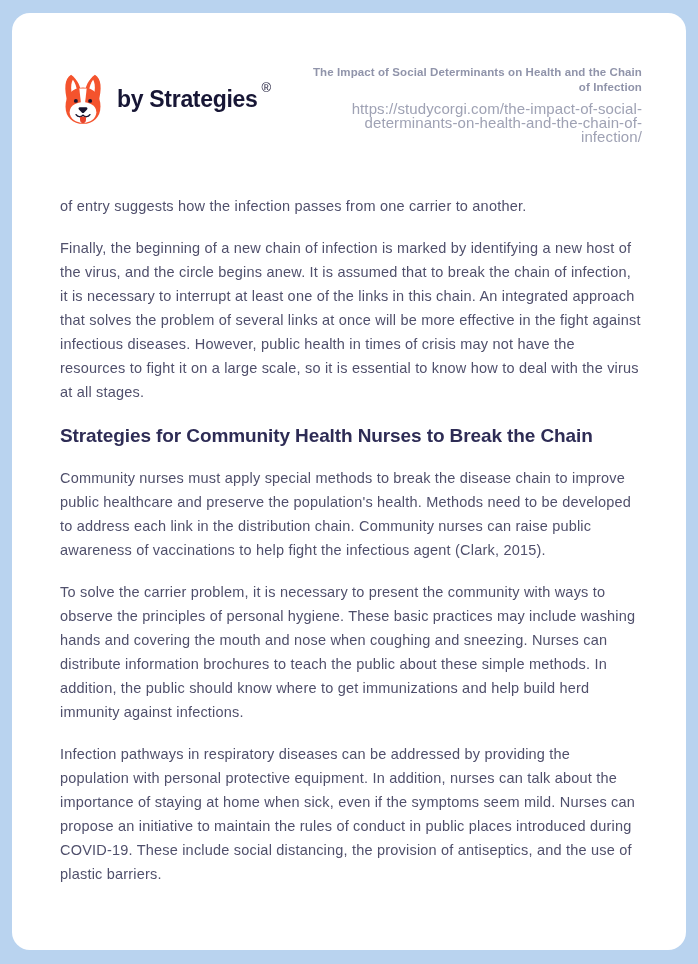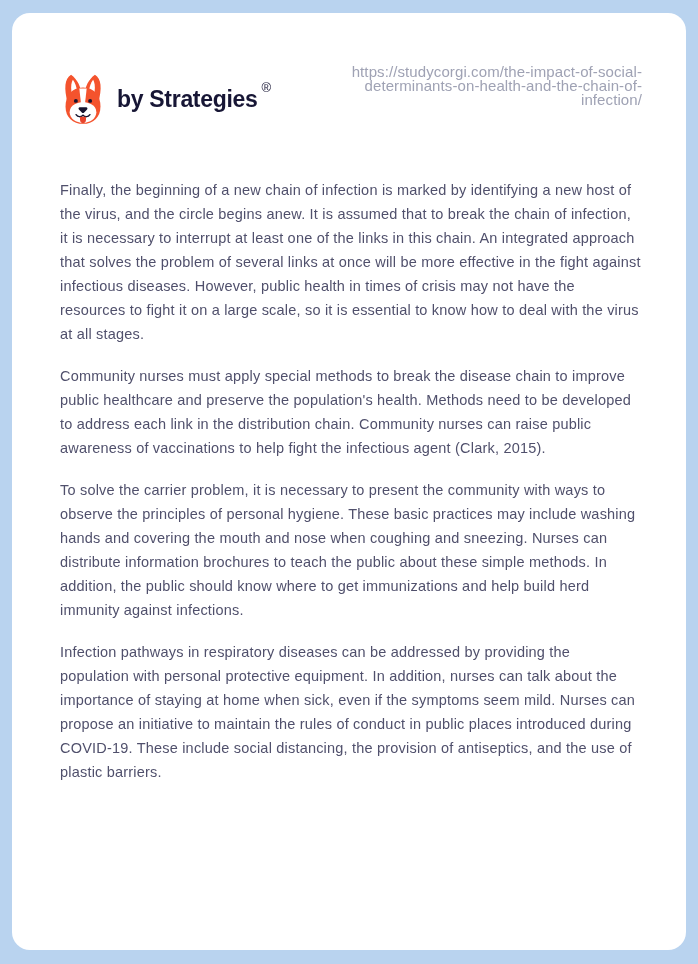--- a/index.html
+++ b/index.html
@@ -110,25 +110,28 @@
           <circle cx="65.5" cy="65" r="4.3" fill="#17142e"></circle>
           <path d="M43,79 L57,79 C59.5,79 60.6,81.9 58.9,83.7 L52.6,90.3 C51.2,91.8 48.8,91.8 47.4,90.3 L41.1,83.7 C39.4,81.9 40.5,79 43,79 Z" fill="#17142e"></path>
           <path d="M35,95 C39,100.5 45.5,100.5 50,96.2 C54.5,100.5 61,100.5 65,95" stroke="#17142e" stroke-width="3.2" fill="none" stroke-linecap="round"></path>
           <path d="M43.5,99.5 L56.5,99.5 L56.5,106 C56.5,110.5 53.8,113.5 50,113.5 C46.2,113.5 43.5,110.5 43.5,106 Z" fill="#e8452c"></path>
         </svg>
       </span>
       <span class="brand"><span>by Strategies</span><span class="reg">®</span></span>
     </div>
 
     <div class="doc-meta">
+      <div class="doc-title">The Impact of Social Determinants on Health and the Chain of Infection</div>
       <div class="doc-url">https://studycorgi.com/the-impact-of-social-determinants-on-health-and-the-chain-of-infection/</div>
     </div>
 
   </header>
 
   <main class="content">
+    <p>of entry suggests how the infection passes from one carrier to another.</p>
     <p>Finally, the beginning of a new chain of infection is marked by identifying a new host of the virus, and the circle begins anew. It is assumed that to break the chain of infection, it is necessary to interrupt at least one of the links in this chain. An integrated approach that solves the problem of several links at once will be more effective in the fight against infectious diseases. However, public health in times of crisis may not have the resources to fight it on a large scale, so it is essential to know how to deal with the virus at all stages.</p>
+    <h2>Strategies for Community Health Nurses to Break the Chain</h2>
     <p>Community nurses must apply special methods to break the disease chain to improve public healthcare and preserve the population's health. Methods need to be developed to address each link in the distribution chain. Community nurses can raise public awareness of vaccinations to help fight the infectious agent (Clark, 2015).</p>
     <p>To solve the carrier problem, it is necessary to present the community with ways to observe the principles of personal hygiene. These basic practices may include washing hands and covering the mouth and nose when coughing and sneezing. Nurses can distribute information brochures to teach the public about these simple methods. In addition, the public should know where to get immunizations and help build herd immunity against infections.</p>
     <p>Infection pathways in respiratory diseases can be addressed by providing the population with personal protective equipment. In addition, nurses can talk about the importance of staying at home when sick, even if the symptoms seem mild. Nurses can propose an initiative to maintain the rules of conduct in public places introduced during COVID-19. These include social distancing, the provision of antiseptics, and the use of plastic barriers.</p>
   </main>
 
 </div>
 
 </body></html>

